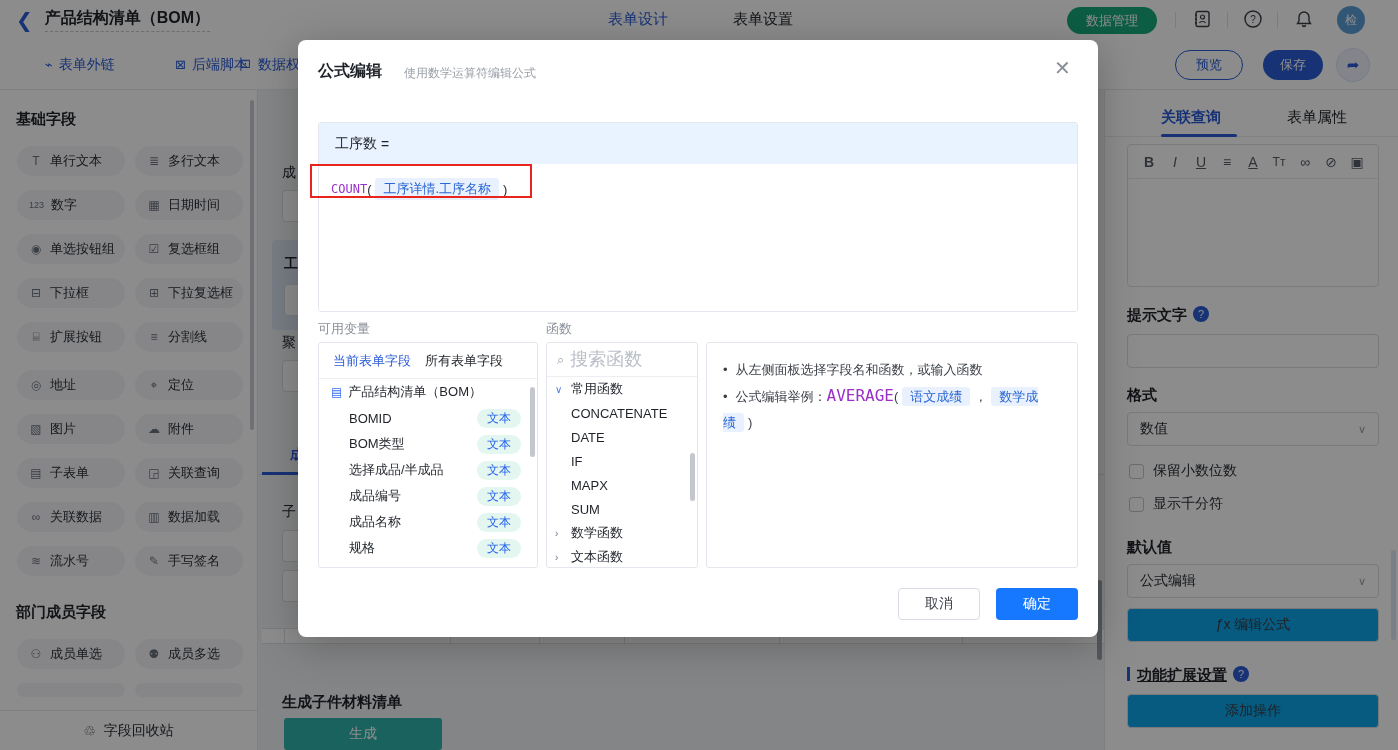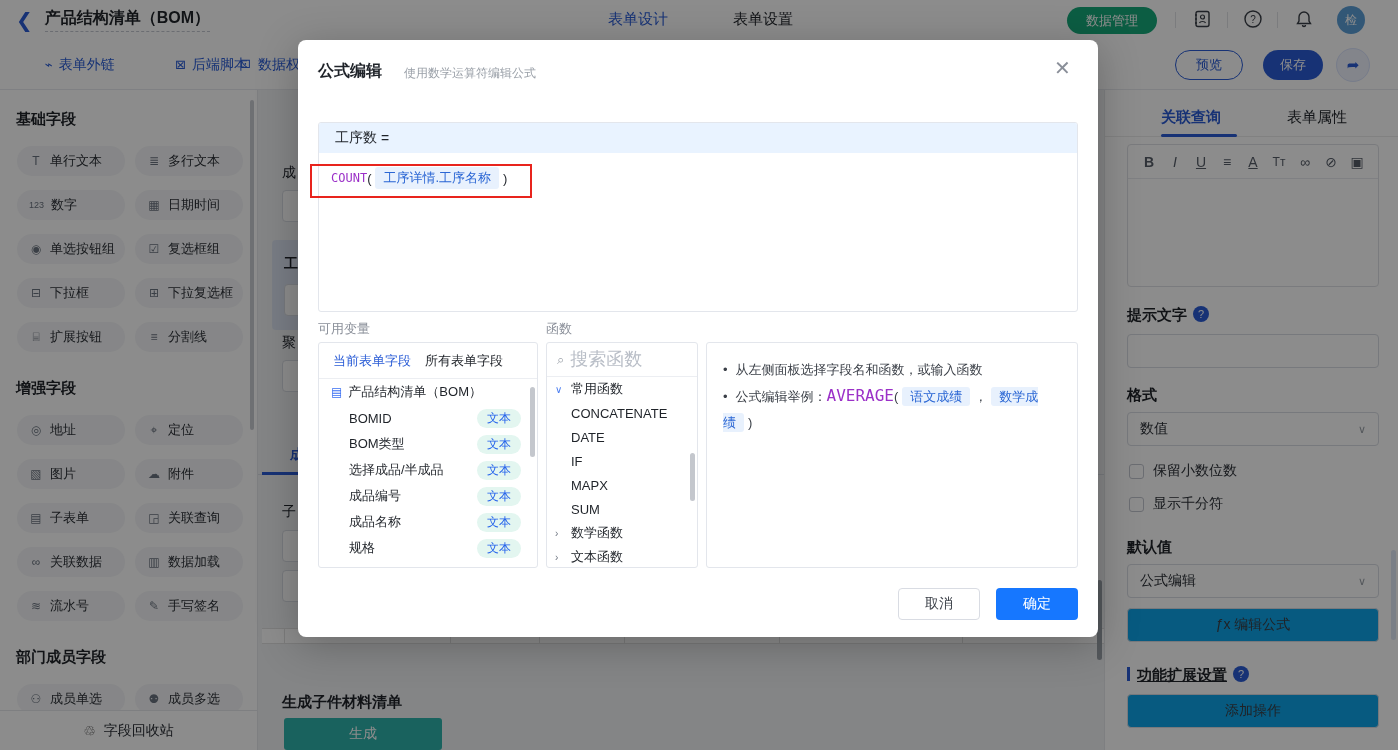--- a/index.html
+++ b/index.html
@@ -69,21 +69,21 @@
   .exthead .bluebar{display:inline-block;width:3px;height:14px;background:#2a5cd6;margin-right:7px;vertical-align:-1px;}
   .win-scroll{position:absolute;left:1391px;top:550px;width:5px;height:90px;background:#7a7f87;border-radius:3px;z-index:60;}
 
   
   .mask{position:absolute;inset:0;background:rgba(0,0,0,0.45);z-index:40;}
   .modal{position:absolute;left:298px;top:40px;width:800px;height:597px;background:#fff;border-radius:8px;box-shadow:0 8px 40px rgba(0,0,0,.25);z-index:50;}
   .m-title{position:absolute;left:20px;top:21px;font-size:16px;font-weight:bold;}
   .m-sub{position:absolute;left:106px;top:25px;font-size:12px;color:#9aa0a8;}
   .m-close{position:absolute;left:756px;top:16px;font-size:20px;color:#8a8f99;cursor:pointer;}
   .f-box{position:absolute;left:20px;top:82px;width:760px;height:190px;border:1px solid #e3e6ec;border-radius:3px;overflow:hidden;}
-  .f-head{height:30px;background:#e9f3ff;display:flex;align-items:center;padding-left:16px;font-size:14px;color:#1f2329;}
+  .f-head{height:41px;background:#e9f3ff;display:flex;align-items:center;padding-left:16px;font-size:14px;color:#1f2329;}
   .f-body{position:relative;height:154px;background:#fff;font-size:13px;}
   .f-line{position:absolute;left:12px;top:14px;display:flex;align-items:center;}
   .kw{color:#9b30c8;font-family:"DejaVu Sans Mono","Liberation Mono",monospace;font-size:12px;}
   .fieldpill{background:#e8f1fd;color:#2a66d4;border-radius:3px;padding:2px 8px;margin:0 4px;font-size:13px;}
   .redbox{position:absolute;left:12px;top:124px;width:222px;height:34px;border:2px solid #e8241d;z-index:5;}
   .collabel{position:absolute;top:280px;font-size:13px;color:#8a8f99;}
   .panel{position:absolute;top:302px;height:226px;border:1px solid #e3e6ec;border-radius:3px;background:#fff;overflow:hidden;}
   .vtabs{height:36px;border-bottom:1px solid #eceef2;display:flex;align-items:center;font-size:13px;}
   .vtab{margin-left:14px;cursor:pointer;}
   .vtab.active{color:#2a5cd6;}
@@ -196,21 +196,20 @@
       <div class="pill">
           <span class="picon">⌸</span>
           <span>扩展按钮</span>
         </div>
       <div class="pill">
           <span class="picon">≡</span>
           <span>分割线</span>
         </div>
     </div>
 
-    <div class="sectitle">增强字段</div>
     <div class="pillgrid">
       <div class="pill">
           <span class="picon">◎</span>
           <span>地址</span>
         </div>
       <div class="pill">
           <span class="picon">⌖</span>
           <span>定位</span>
         </div>
       <div class="pill">

